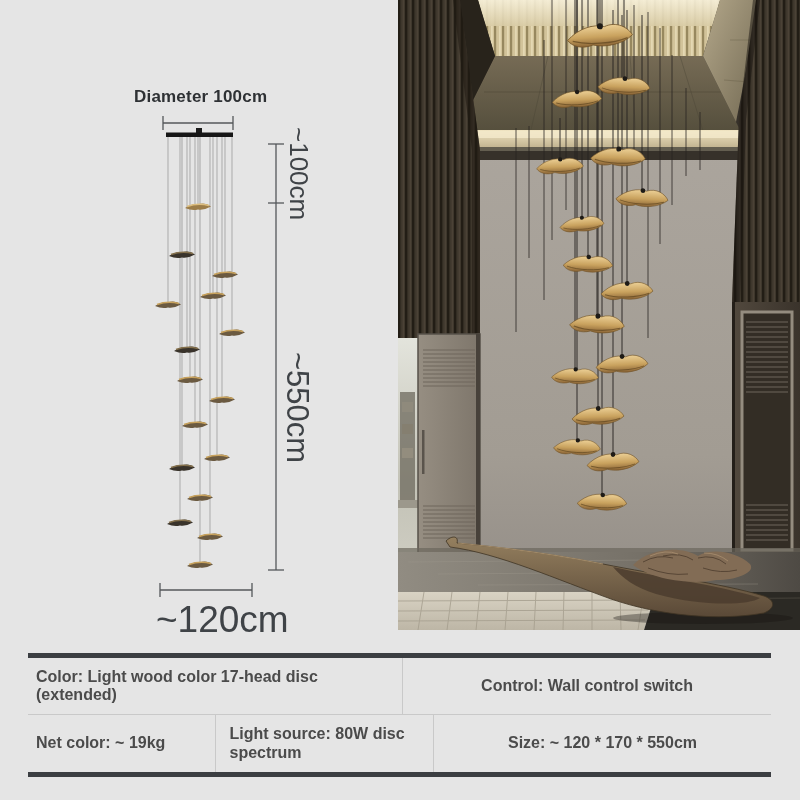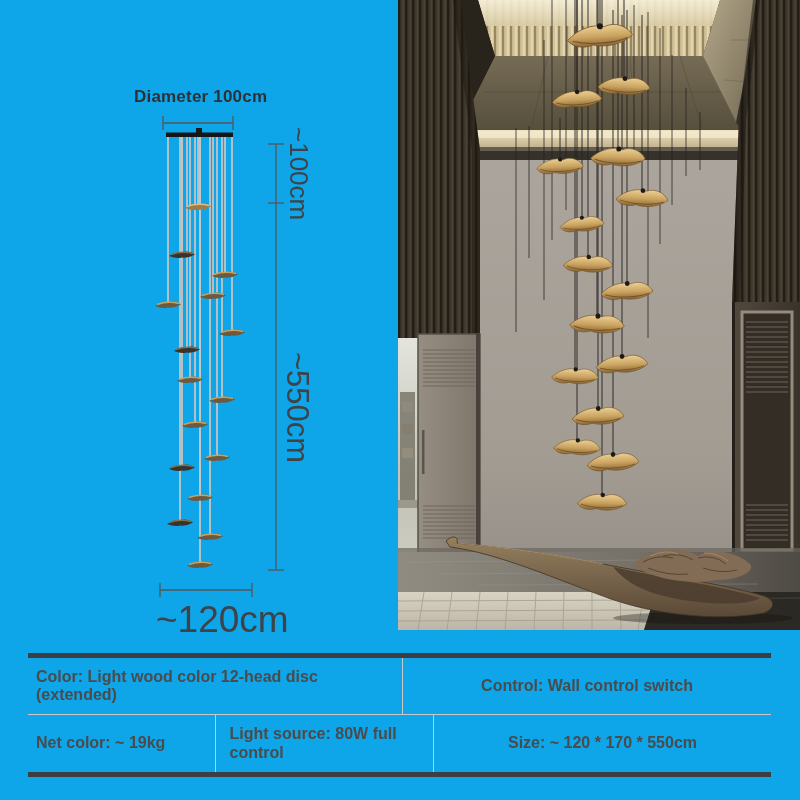--- a/index.html
+++ b/index.html
@@ -1,16 +1,16 @@
 <!DOCTYPE html>
 <html><head>
 <meta charset="utf-8">
 <style>
   html,body{margin:0;padding:0;background:#fff;}
-  .canvas{position:relative;width:800px;height:800px;background:#0ea5e9;overflow:hidden;
+  .canvas{position:relative;width:800px;height:800px;background:#e5e5e5;overflow:hidden;
           font-family:"Liberation Sans","DejaVu Sans",sans-serif;}
   svg{display:block;}
   .abs{position:absolute;}
 
   
   .lbl{position:absolute;color:#3f4347;}
   .lbl-title{left:134px;top:87px;font-size:17px;font-weight:bold;color:#2e3134;letter-spacing:.2px;}
   .lbl-drop{left:283px;top:127px;font-size:26px;writing-mode:vertical-rl;}
   .lbl-body{left:279px;top:352px;font-size:31px;writing-mode:vertical-rl;}
   .lbl-width{left:156px;top:599px;font-size:37px;width:104px;text-align:center;}
@@ -409,32 +409,32 @@
           <path d="M-26,1 C-17,-8 -4,-11 4,-8 C14,-12 23,-6 26,0 C18,7 4,9 -6,6 C-15,9 -23,6 -26,1 Z" fill="url(#gDisc)" stroke="#6f5227" stroke-width="0.6"></path>
           <path d="M-22,2 C-10,6 10,6 22,2" fill="none" stroke="#5e451f" stroke-width="1" opacity="0.7"></path>
           <circle cx="0.5" cy="-8.5" r="2.4" fill="#1e1b17"></circle>
         </g>
       </g>
   </svg>
 
   <div class="spec-table">
     <div class="trow1">
       <div class="cell c-left">
-        <span class="wrap310">Color: Light wood color 12-head disc (extended)</span>
+        <span class="wrap310">Color: Light wood color 17-head disc (extended)</span>
       </div>
       <div class="cell c-center">
         <span class="wrap215">Control: Wall control switch</span>
       </div>
     </div>
     <div class="trow2">
       <div class="cell c-left">
         <span>Net color: ~ 19kg</span>
       </div>
       <div class="cell c-center">
-        <span class="wrap190">Light source: 80W full control</span>
+        <span class="wrap190">Light source: 80W disc spectrum</span>
       </div>
       <div class="cell c-center">
         <span>Size: ~ 120 * 170 * 550cm</span>
       </div>
     </div>
   </div>
 
 </div>
 
 </body></html>

